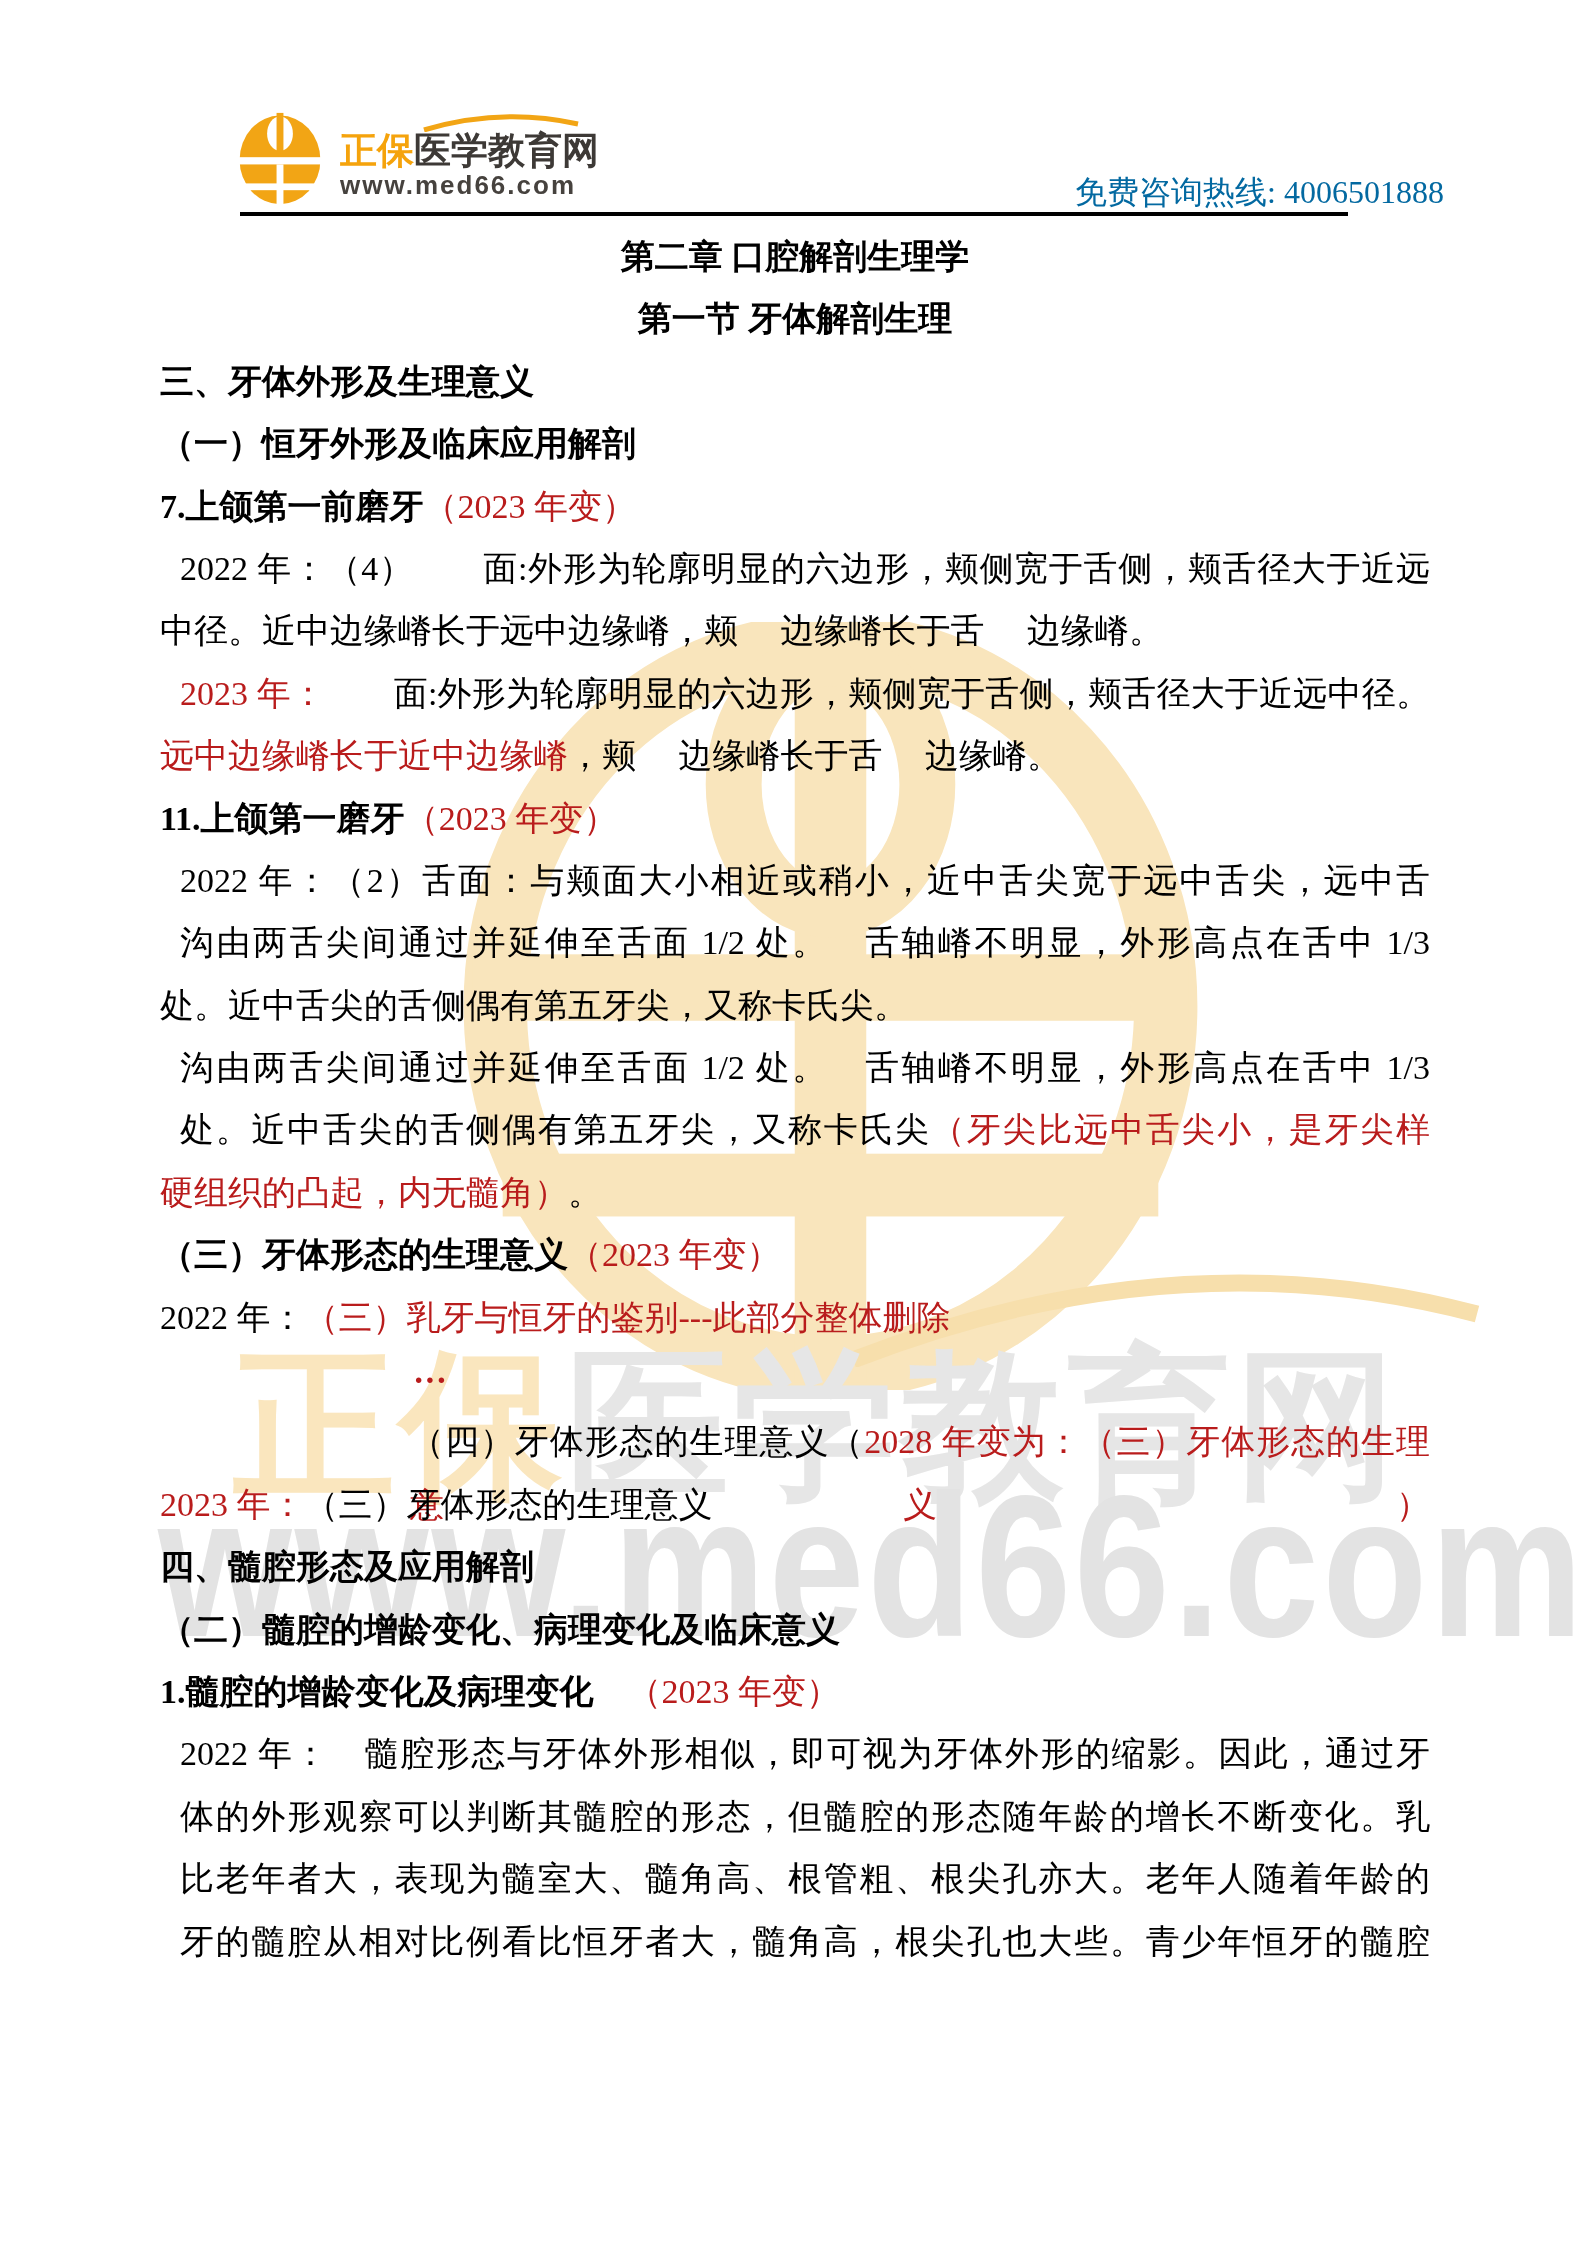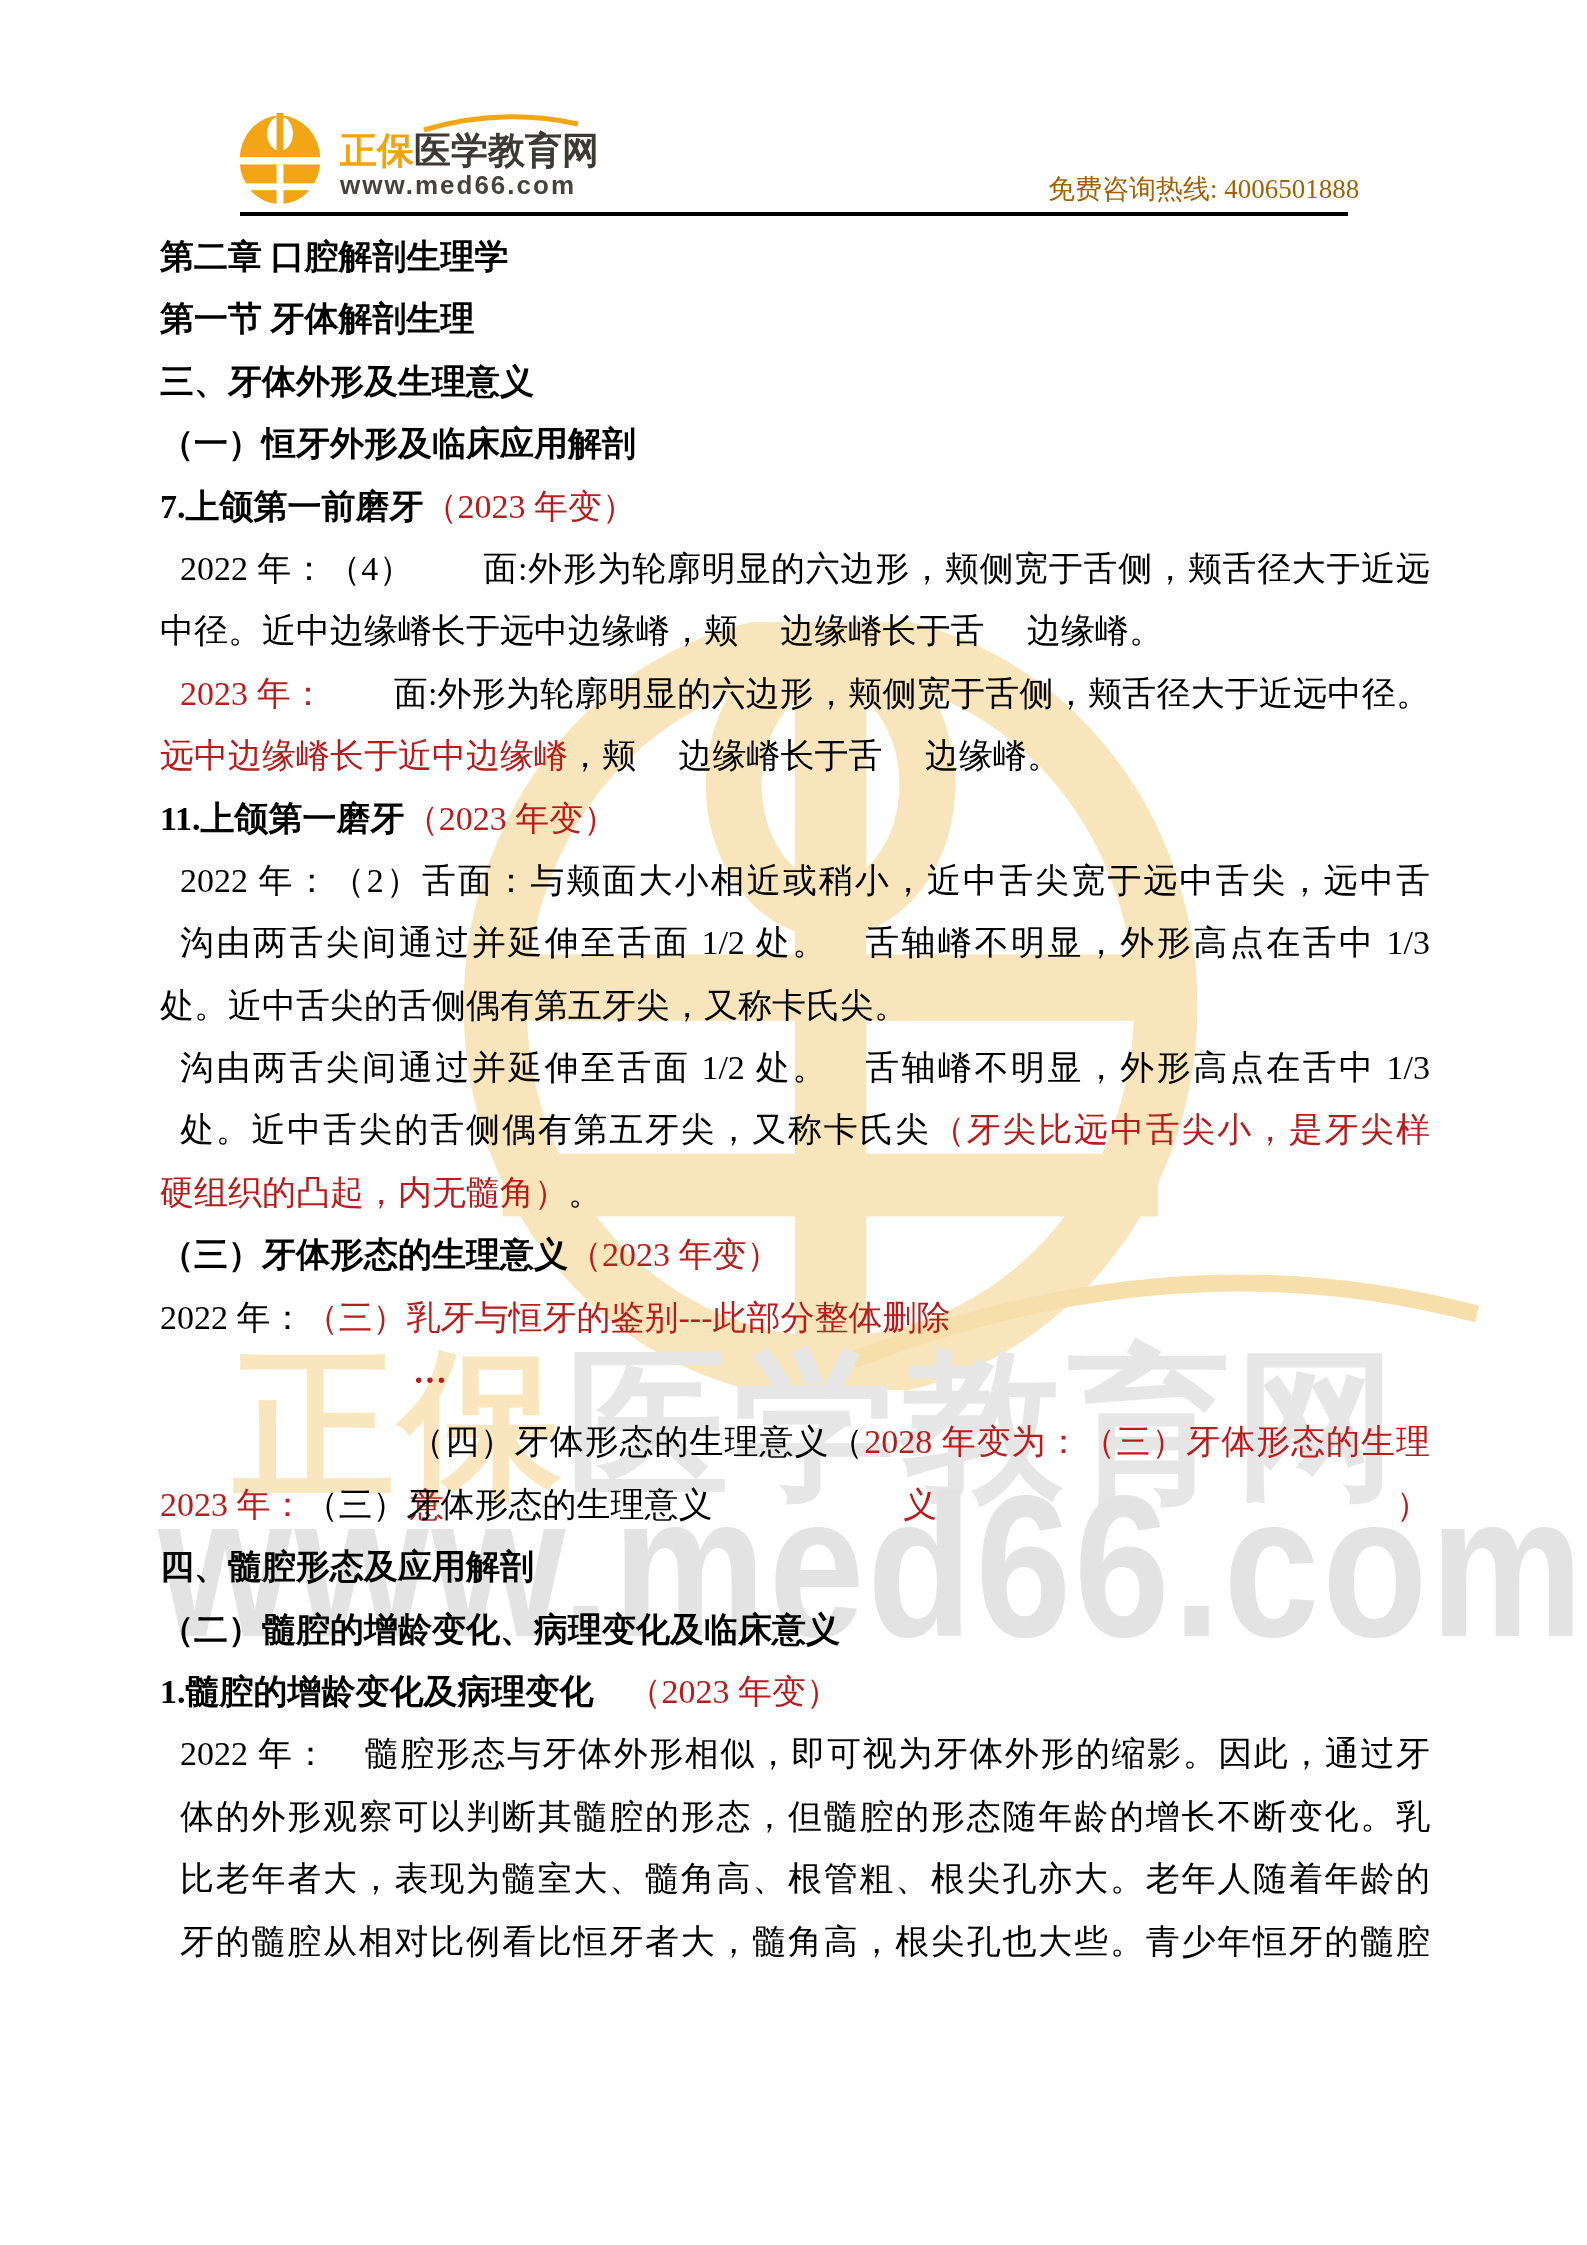--- a/index.html
+++ b/index.html
@@ -12,38 +12,38 @@
   .logo{position:absolute;left:237px;top:106px;width:360px;height:100px;}
   .logo-mark{position:absolute;left:0;top:6px;width:86px;height:94px;}
   .brand{position:absolute;left:103px;top:20px;font-size:37px;font-weight:bold;
          font-family:"Liberation Sans","DejaVu Sans",sans-serif;white-space:nowrap;}
   .brand .cn-orange{color:#F5A30C;}
   .brand .cn-dark{color:#3D3936;}
   .brand-arc{position:absolute;left:183px;top:0px;width:162px;height:26px;}
   .logo-url{position:absolute;left:103px;top:64px;font-size:26px;font-weight:bold;
             letter-spacing:2px;color:#46423E;
             font-family:"Liberation Sans","DejaVu Sans",sans-serif;}
-  .hotline{position:absolute;left:1048px;top:171px;font-size:27px;color:#a16207;white-space:nowrap;}
+  .hotline{position:absolute;left:1075px;top:171px;font-size:32px;color:#0369a1;white-space:nowrap;}
   .rule{position:absolute;left:240px;top:212px;width:1108px;height:4px;background:#000;}
   
   .wm{position:absolute;pointer-events:none;}
   .wm-mark{left:458px;top:622px;width:745px;height:768px;}
   .wm-arc{left:845px;top:1252px;width:640px;height:115px;}
   .wm-brand{left:233px;top:1318px;font-size:162px;font-weight:bold;letter-spacing:5px;
             white-space:nowrap;font-family:"Liberation Sans","DejaVu Sans",sans-serif;}
   .wm-brand .w-orange{color:#FAE6BE;}
   .wm-brand .w-gray{color:#E6E6E6;}
   .wm-url{left:158px;top:1448px;font-size:172px;font-weight:bold;letter-spacing:3px;
           color:#E3E3E3;white-space:nowrap;transform:scaleY(1.18);transform-origin:left top;
           font-family:"Liberation Sans","DejaVu Sans",sans-serif;}
   
   .content{position:absolute;left:160px;top:226px;width:1270px;z-index:2;}
   .line{height:62.4px;line-height:62.4px;font-size:34px;color:#000;}
   .line span{white-space:pre-wrap;}
-  .center{text-align:left;}
+  .center{text-align:center;}
   .justify{text-align:justify;text-align-last:justify;margin-left:20px;}
   .bold{font-weight:bold;}
   .red{color:#b91c1c;}
   .t{font-size:34px;}
   .ind-230{padding-left:230px;}
   .ind-253{padding-left:253px;}
 </style>
 </head>
 <body>
 

